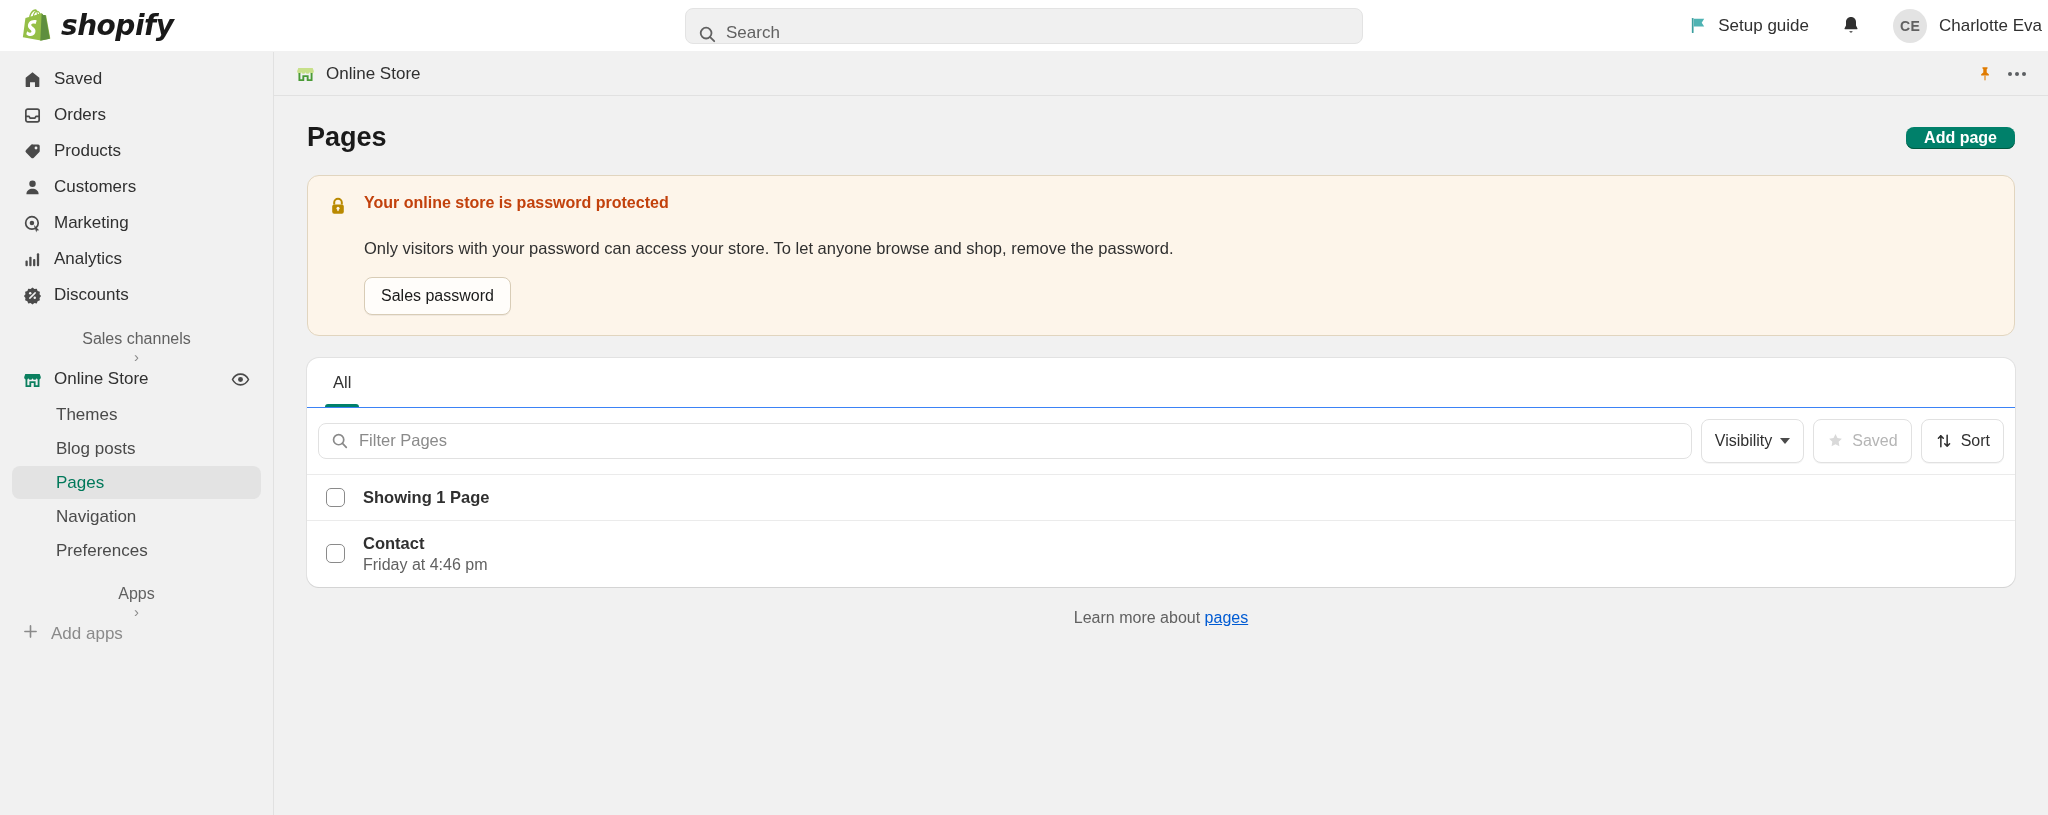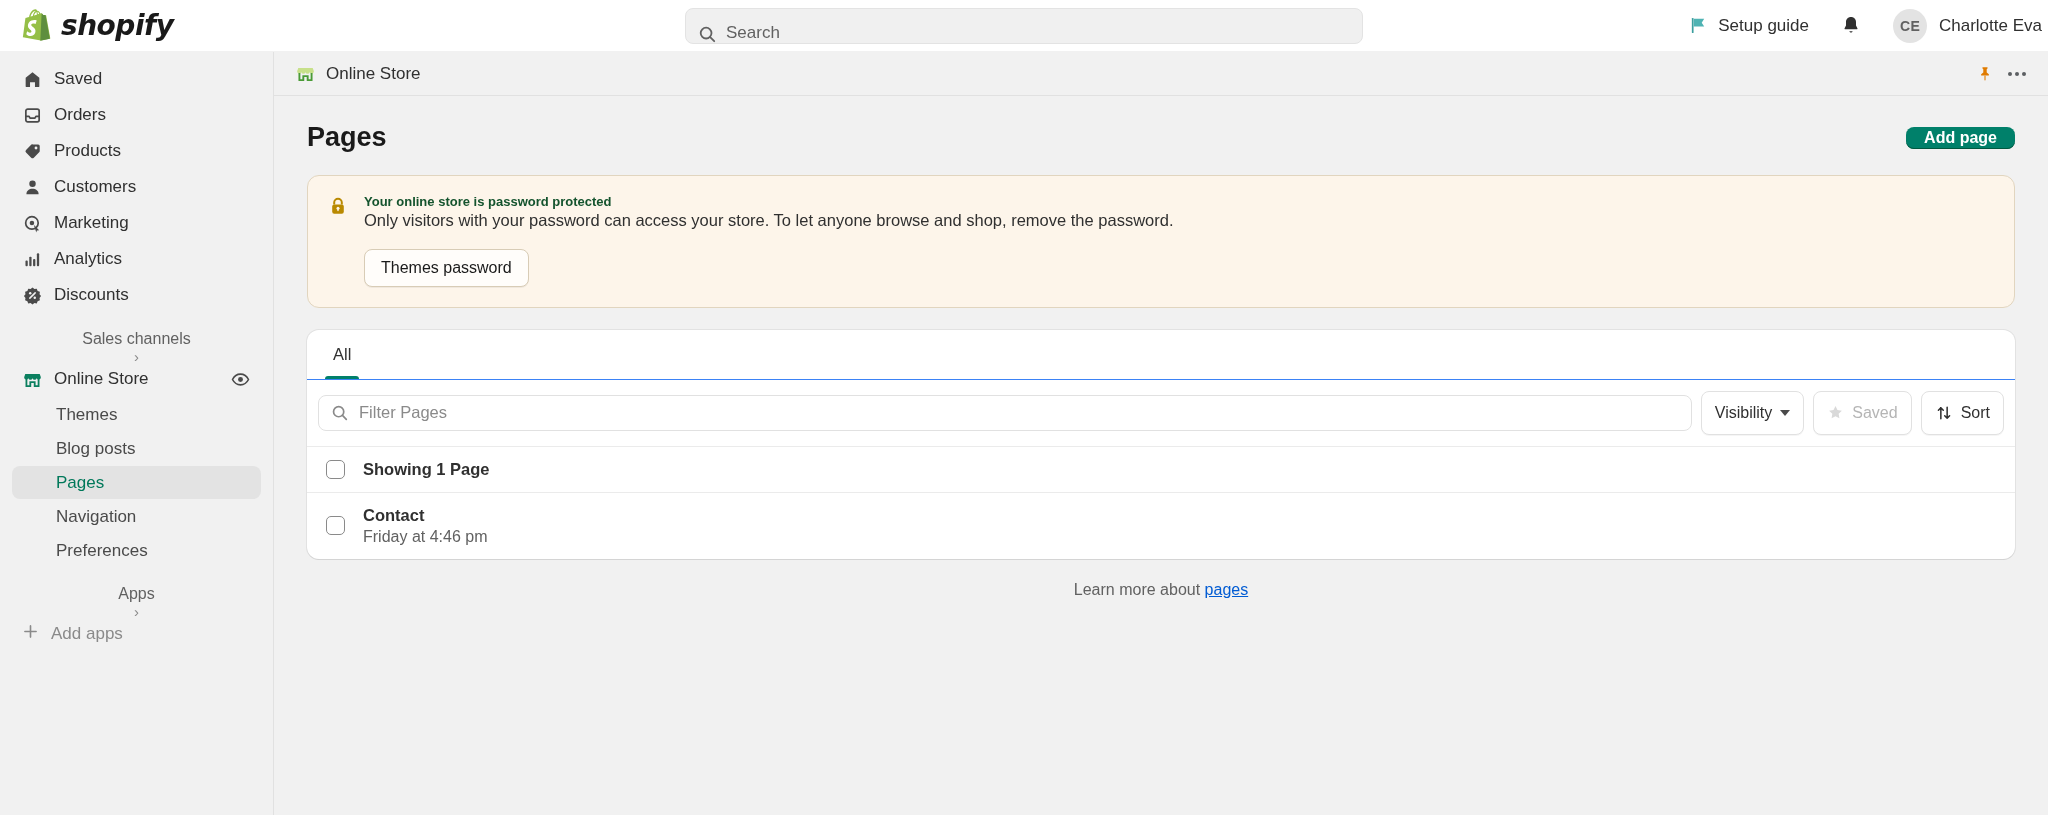--- a/index.html
+++ b/index.html
@@ -122,21 +122,21 @@
   }
 
   
   .banner {
     background: #fdf5ea; border: 1px solid #e1d5bf;
     border-radius: 12px; margin: 0 9px 22px 9px;
     padding: 18px 20px 20px 20px;
     display: flex; gap: 14px;
   }
   .banner-icon { flex: 0 0 22px; padding-top: 2px; }
-  .banner-title { font-size: 13px; font-weight: bold; color: #14532d; margin-bottom: 0; }
+  .banner-title { font-size: 16px; font-weight: bold; color: #c2410c; margin-bottom: 25px; }
   .banner-body { font-size: 16.5px; color: #303030; line-height: 1.45; margin-bottom: 16px; }
   .btn-banner {
     background: #fffdfa; border: 1px solid #d8ccb6;
     border-radius: 8px; padding: 9px 16px;
     font-size: 16px; color: #1a1a1a; cursor: pointer;
     font-family: inherit; font-weight: 500;
     box-shadow: 0 1px 0 0 rgba(0,0,0,.05);
   }
 
   
@@ -411,21 +411,21 @@
           <svg width="20" height="21" viewBox="0 0 20 21">
             <path d="M6.2 8.6V6.6a3.8 3.8 0 0 1 7.6 0v2" fill="none" stroke="#b98900" stroke-width="2"></path>
             <rect x="4.2" y="8.4" width="11.6" height="9.4" rx="2" fill="#b98900"></rect>
             <circle cx="10" cy="12.3" r="1.5" fill="#fdf5ea"></circle>
             <rect x="9.3" y="12.3" width="1.4" height="3" rx=".7" fill="#fdf5ea"></rect>
           </svg>
         </div>
         <div>
           <div class="banner-title">Your online store is password protected</div>
           <div class="banner-body">Only visitors with your password can access your store. To let anyone browse and shop, remove the password.</div>
-          <button class="btn-banner">Themes password</button>
+          <button class="btn-banner">Sales password</button>
         </div>
       </div>
 
       <div class="card">
         <div class="tabs">
           <div class="tab active">
             <span>All</span>
           </div>
         </div>
 

